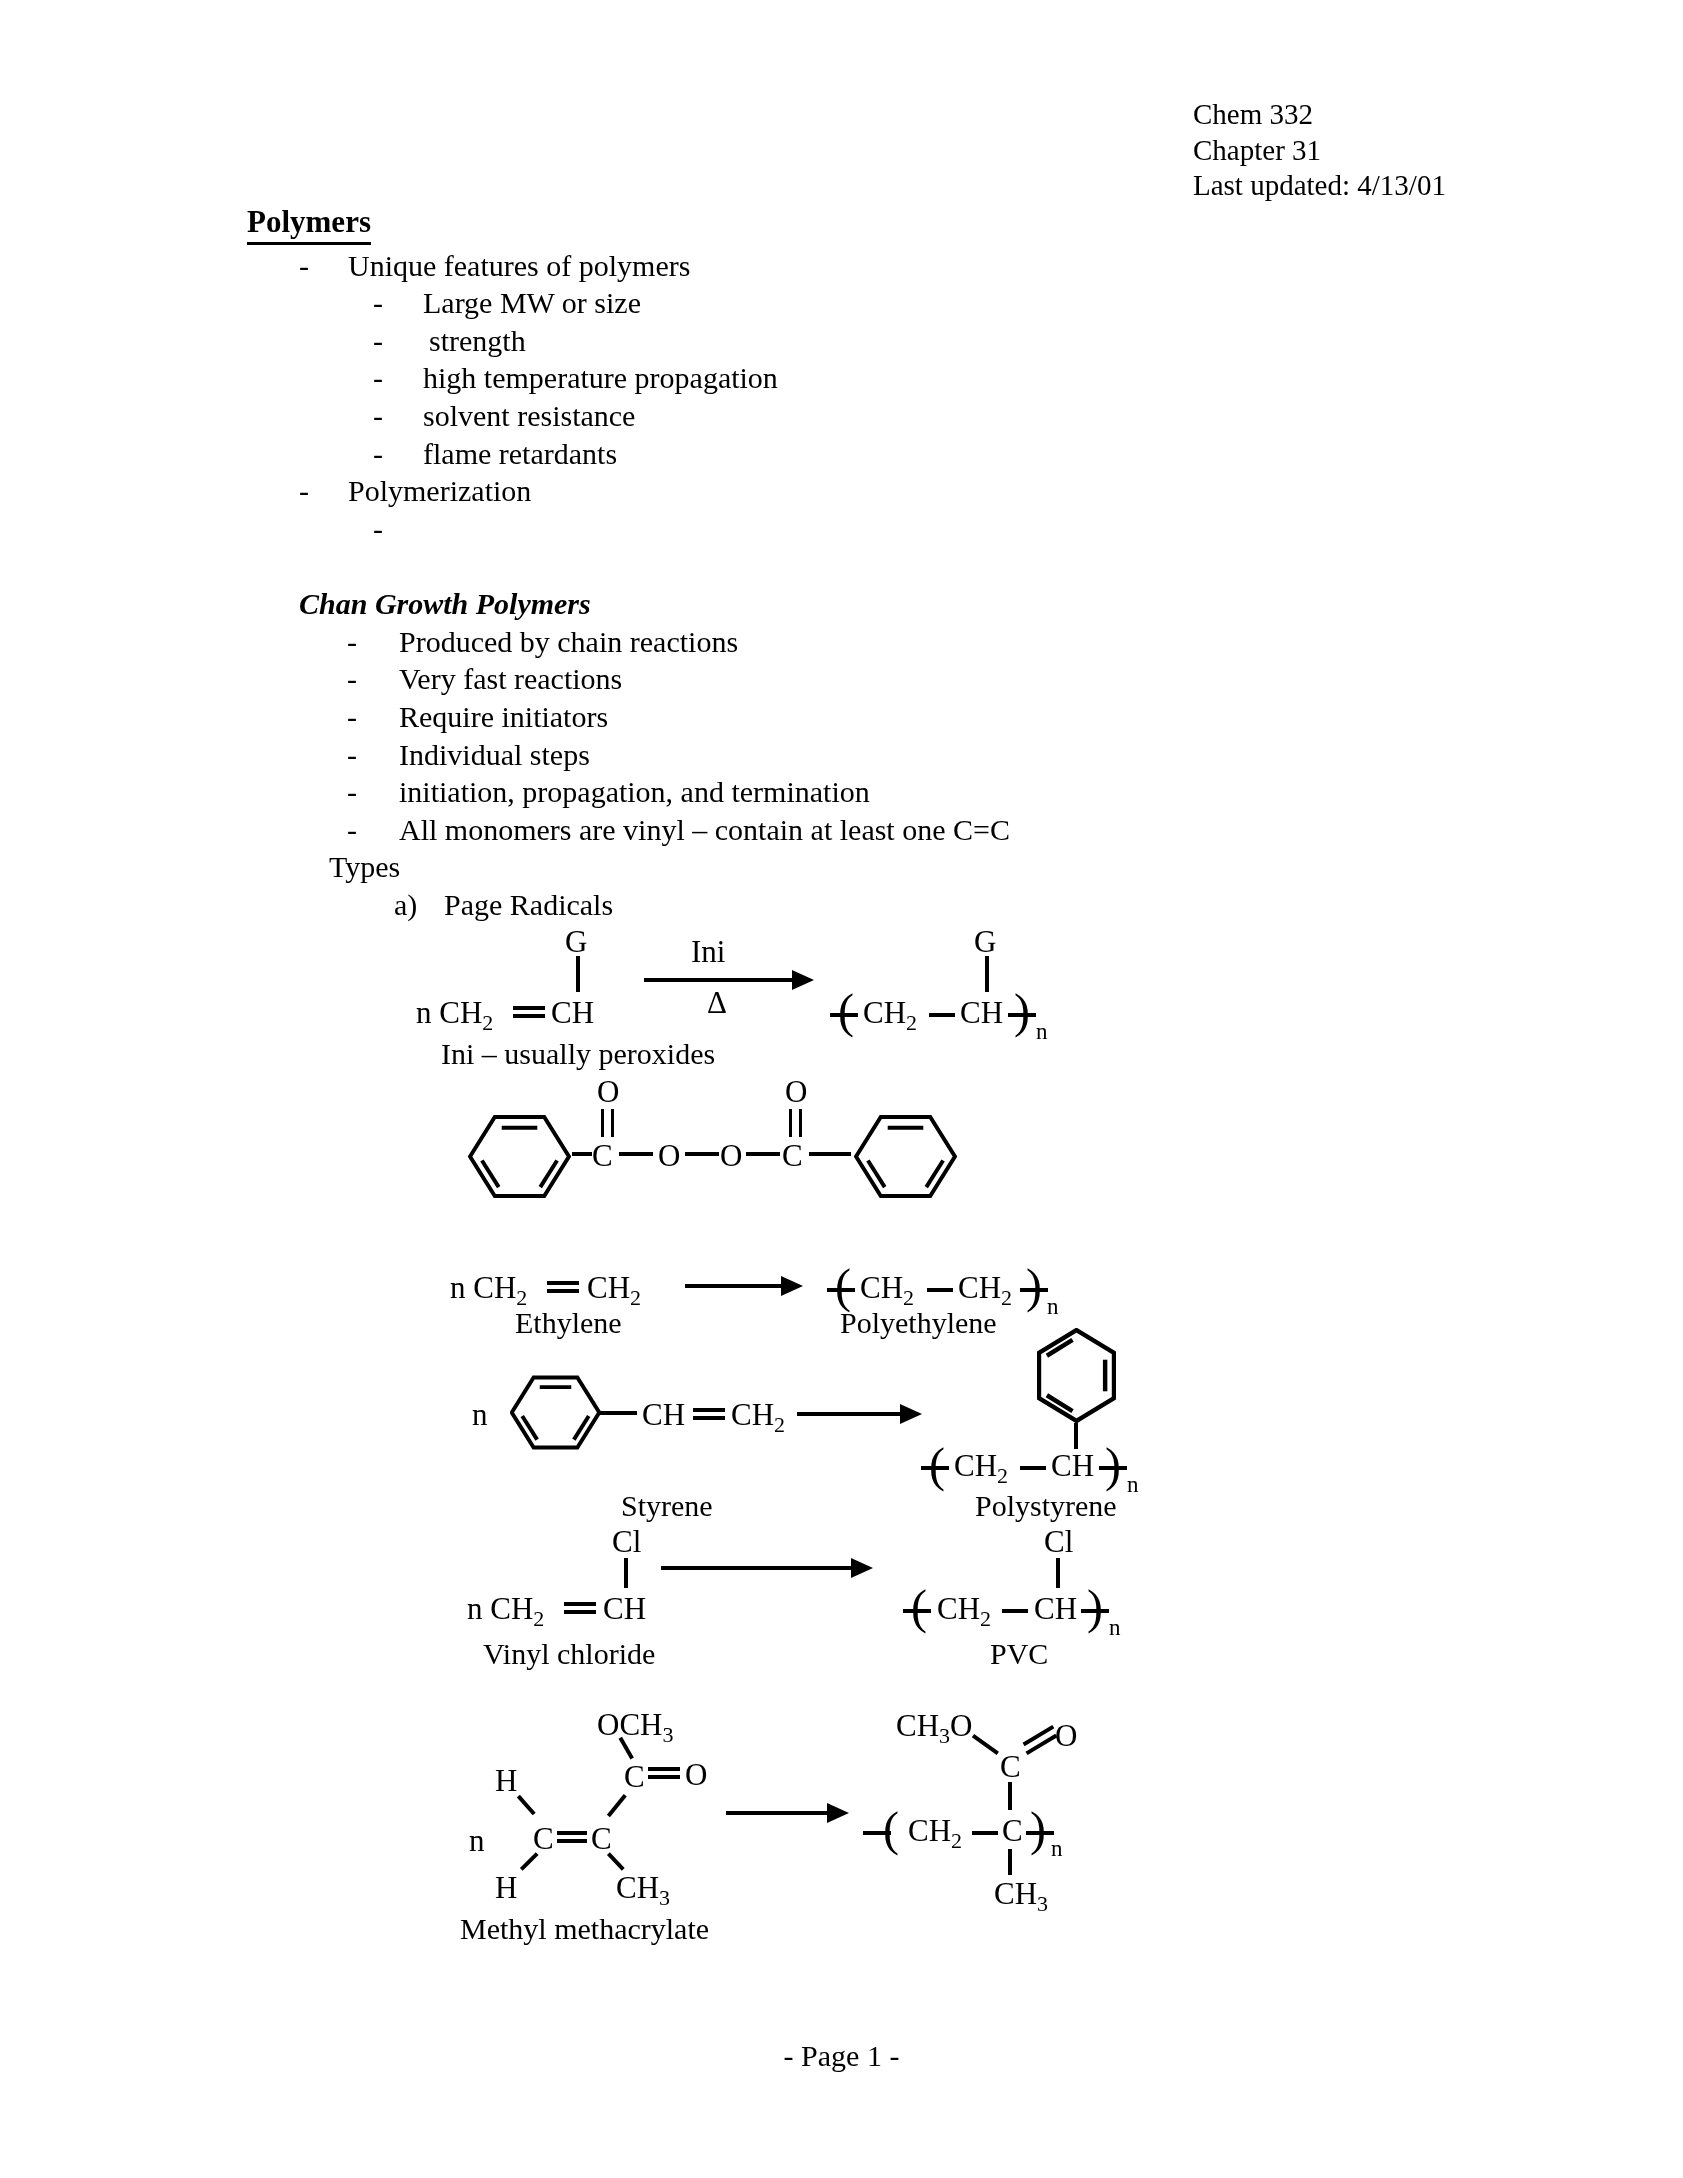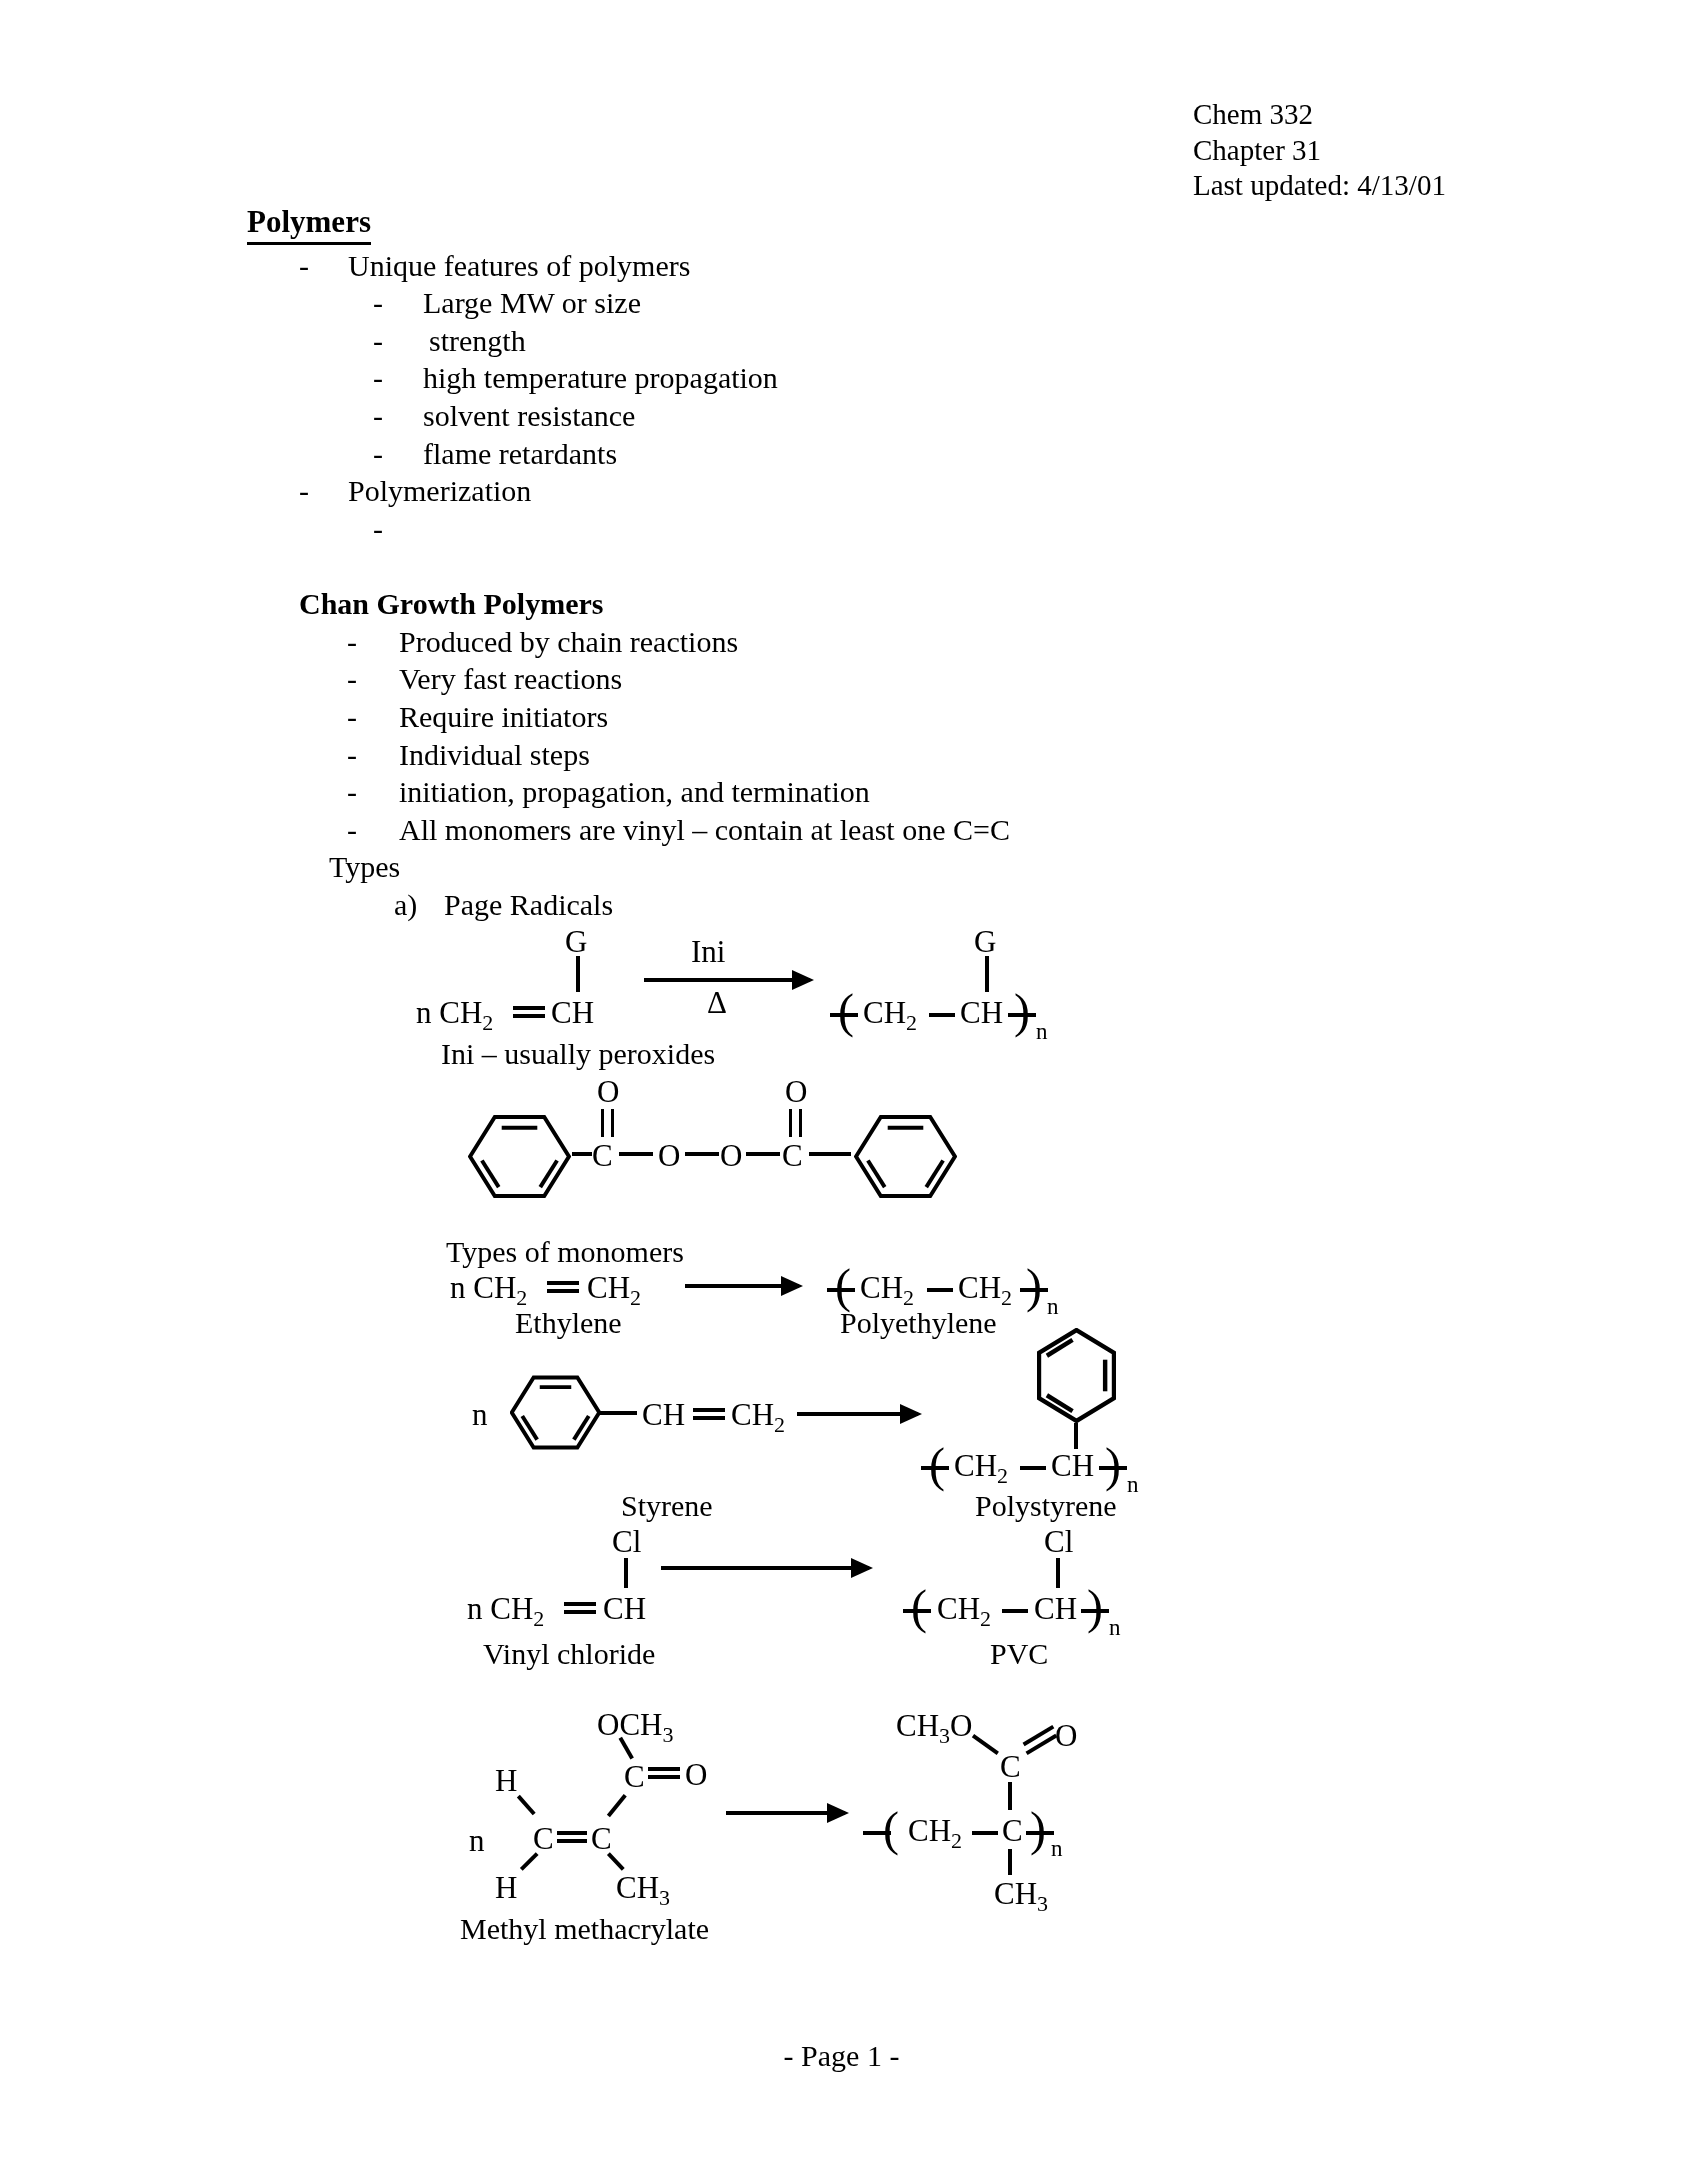--- a/index.html
+++ b/index.html
@@ -2,21 +2,21 @@
 <html><head>
 <meta charset="utf-8">
 <style>
   html,body{margin:0;padding:0;background:#888;}
   #page{
     position:relative;width:1683px;height:2178px;background:#ffffff;
     font-family:"Liberation Serif","DejaVu Serif",serif;color:#000;overflow:hidden;
   }
   .line{position:absolute;left:0;top:0;width:100%;height:38px;}
   .t,.dash{position:absolute;font-size:30px;line-height:36px;white-space:pre;}
-  .bold{font-weight:bold;}
+  .bold{font-weight:bold;font-style:italic;}
   .title{font-size:31px;font-weight:bold;border-bottom:3px solid #000;padding-bottom:2px;display:inline-block;}
   .hdr{position:absolute;left:1193px;font-size:29px;line-height:34px;white-space:pre;}
   
   .f{position:absolute;font-size:31px;line-height:34px;white-space:pre;}
   .f sub{font-size:22px;line-height:1;}
   .atom{position:absolute;font-size:31px;line-height:34px;white-space:pre;}
   .paren{position:absolute;font-size:48px;line-height:53px;font-weight:400;}
   .subn{position:absolute;font-size:23px;line-height:1;}
   .hbond{position:absolute;height:4px;background:#000;}
   .vbond{position:absolute;width:4px;background:#000;}
@@ -156,23 +156,20 @@
   <div class="vbond" style="left:789px;top:1109px;height:28px;width:3px"></div>
   <div class="vbond" style="left:799px;top:1109px;height:28px;width:3px"></div>
   <div class="hbond" style="left:809px;top:1152px;width:42px"></div>
   <svg class="ring" style="left:854px;top:1112px" width="103" height="89" viewBox="0 0 104 90">
     <path d="M2,45 L27,5 L77,5 L102,45 L77,85 L27,85 Z" fill="none" stroke="#000" stroke-width="4"></path>
     <line x1="34" y1="16" x2="70" y2="16" stroke="#000" stroke-width="4"></line>
     <line x1="14" y1="49" x2="31" y2="76" stroke="#000" stroke-width="4"></line>
     <line x1="90" y1="49" x2="73" y2="76" stroke="#000" stroke-width="4"></line>
   </svg>
 
-  <div class="line" style="top:1234px">
-    <span class="t" style="left:446px">Types of monomers</span>
-  </div>
   <span class="f" style="left:450px;top:1271px">n CH<sub>2</sub></span>
   <div class="dbond" style="left:547px;top:1281px;width:32px"></div>
   <span class="f" style="left:587px;top:1271px">CH<sub>2</sub></span>
   <div class="arrow" style="left:685px;top:1284px;width:114px"></div>
   <div class="stub" style="left:827px;top:1288px;width:28px"></div>
   <span class="paren" style="left:835px;top:1259px">(</span>
   <span class="f" style="left:860px;top:1271px">CH<sub>2</sub></span>
   <div class="hbond" style="left:927px;top:1288px;width:26px"></div>
   <span class="f" style="left:958px;top:1271px">CH<sub>2</sub></span>
   <span class="paren" style="left:1026px;top:1259px">)</span>

